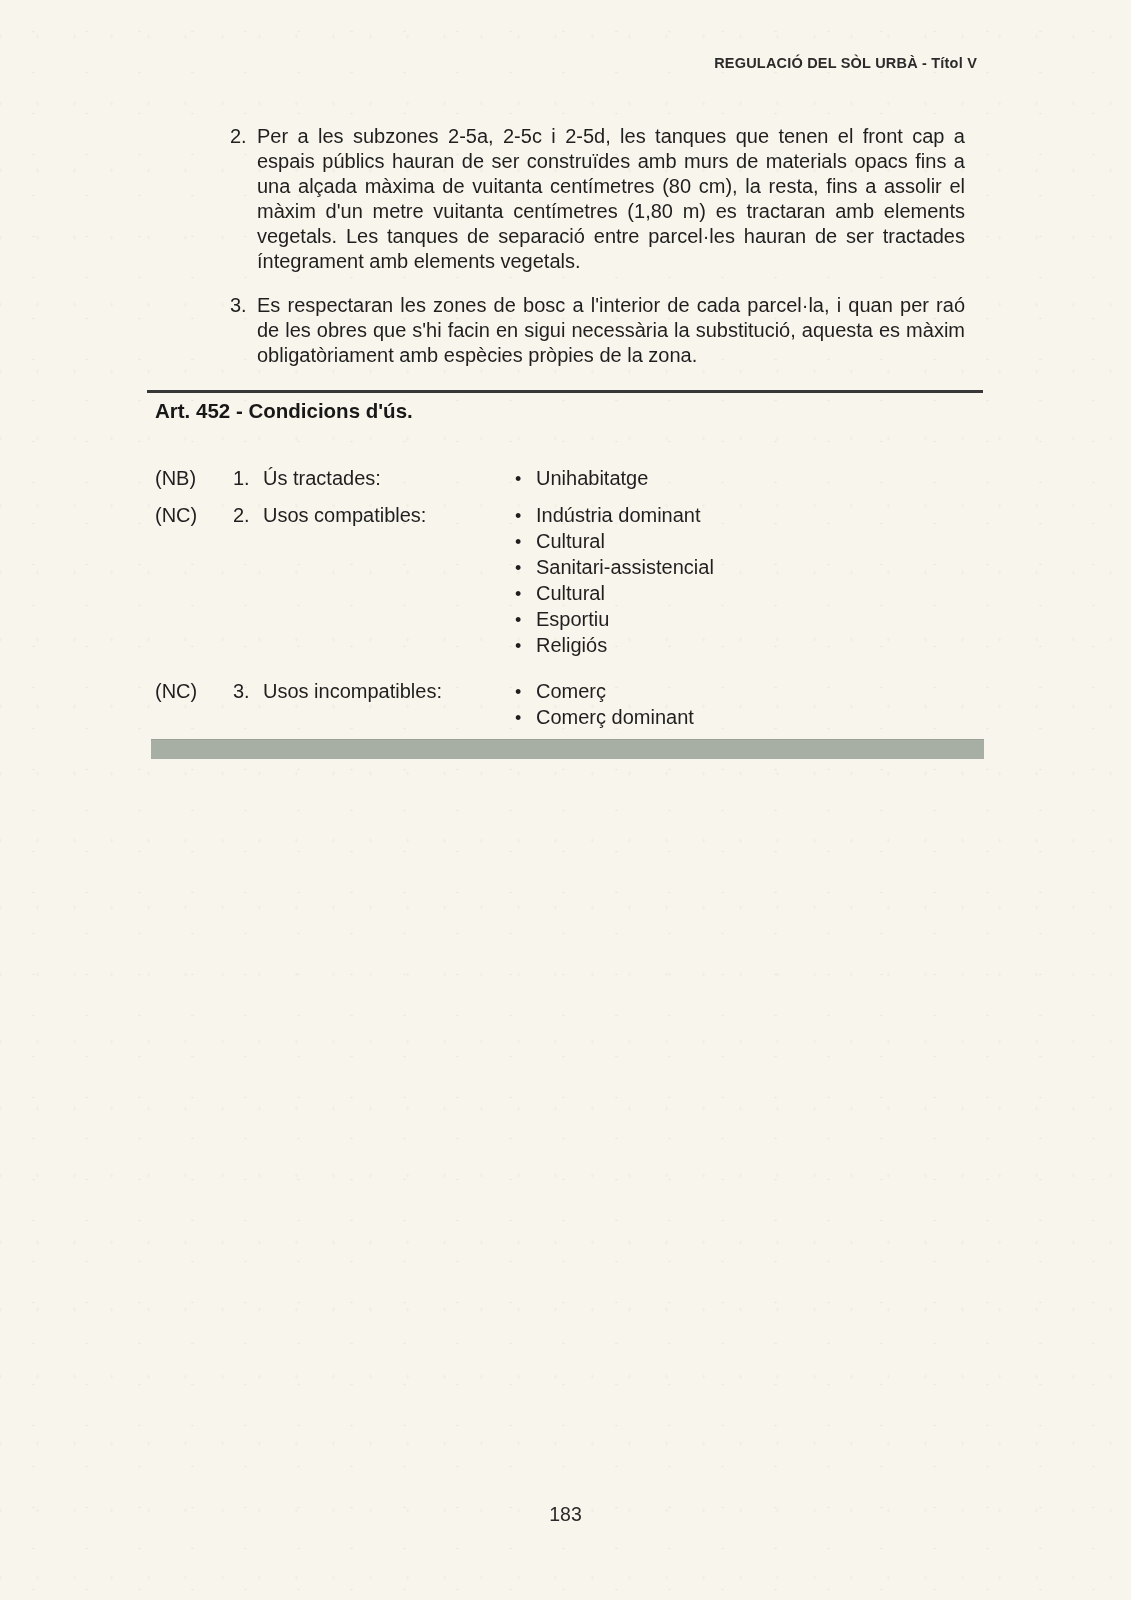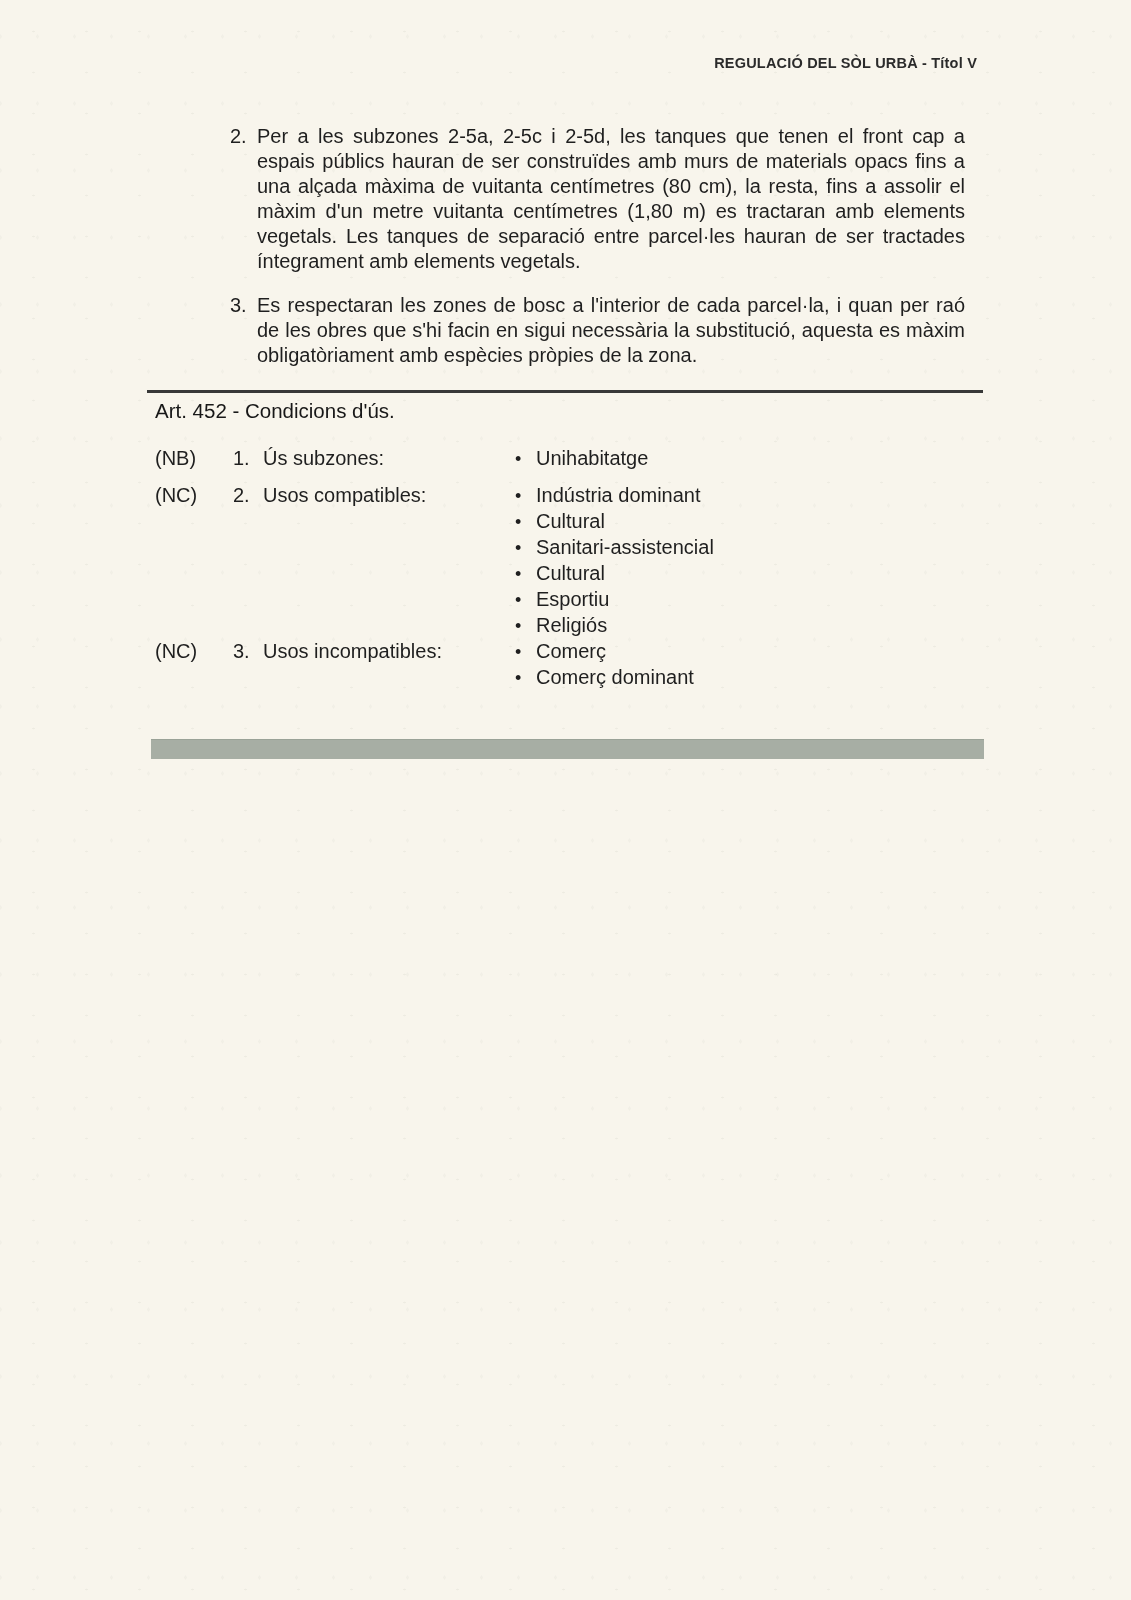--- a/index.html
+++ b/index.html
@@ -57,35 +57,36 @@
     width: 836px;
     height: 3px;
     background: #383838;
   }
 
   .art-heading {
     position: absolute;
     left: 155px;
     top: 399px;
     font-size: 20.5px;
-    font-weight: normal;
+    font-weight: bold;
     color: #181818;
   }
 
   .conditions {
     position: absolute;
     left: 155px;
     top: 446px;
     font-size: 20px;
     line-height: 25px;
   }
   .cond-row {
     display: grid;
     grid-template-columns: 78px 30px 252px auto;
     align-items: start;
+    margin-top: 20px;
   }
   .cond-row + .cond-row.gapped { margin-top: 11px; }
   .cond-items .cond-item {
     display: flex;
     align-items: baseline;
   }
   .cond-item .bullet {
     flex: none;
     width: 21px;
     font-size: 18px;
@@ -130,21 +131,21 @@
 
   <div class="rule"></div>
 
   <div class="art-heading">Art. 452 - Condicions d'ús.</div>
 
   <div class="conditions">
 
     <div class="cond-row">
       <span class="code">(NB)</span>
       <span class="row-num">1.</span>
-      <span class="row-label">Ús subzones:</span>
+      <span class="row-label">Ús tractades:</span>
       <div class="cond-items">
         <div class="cond-item">
           <span class="bullet">•</span>
           <span>Unihabitatge</span>
         </div>
       </div>
     </div>
 
     <div class="cond-row gapped">
       <span class="code">(NC)</span>
@@ -191,14 +192,15 @@
           <span class="bullet">•</span>
           <span>Comerç dominant</span>
         </div>
       </div>
     </div>
 
   </div>
 
   <div class="separator-bar"></div>
 
+  <div class="page-number">183</div>
 
 </div>
 
 </body></html>

